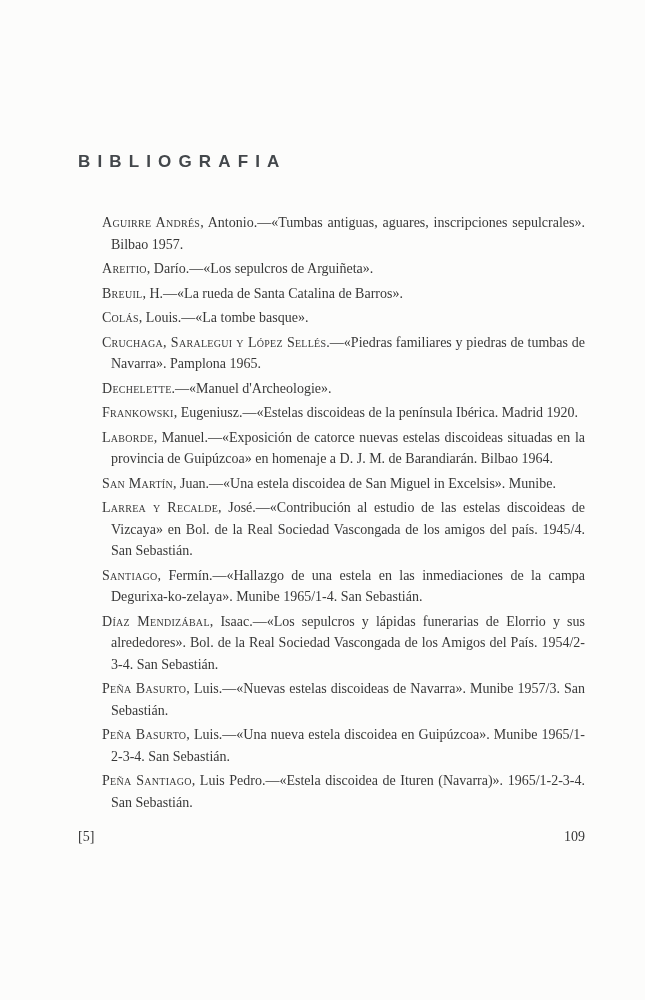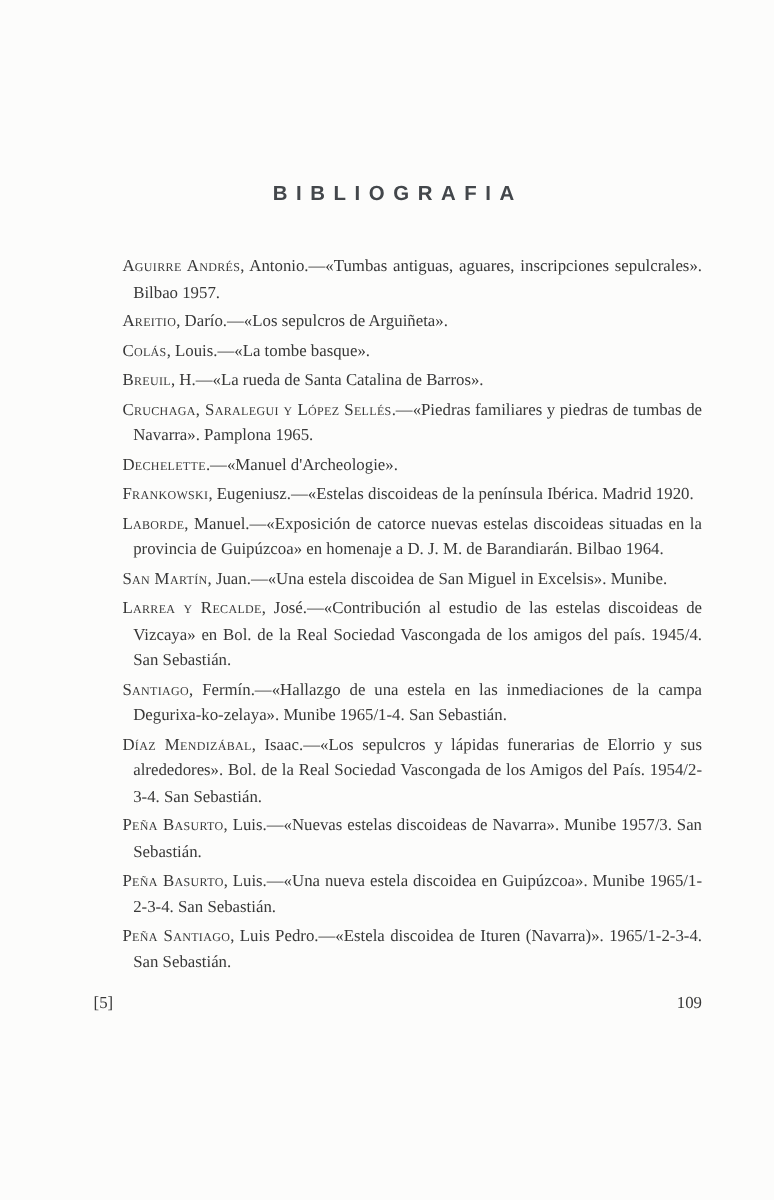--- a/index.html
+++ b/index.html
@@ -15,21 +15,21 @@
   .page {
     box-sizing: border-box;
     width: 645px;
     height: 1000px;
     padding: 152px 60px 0 78px;
     background: #fcfcfb;
     color: #383838;
   }
   .title {
     margin: 0 0 40px 0;
-    text-align: center;
+    text-align: left;
     font-family: "Liberation Sans", sans-serif;
     font-weight: bold;
     font-size: 17px;
     letter-spacing: 0.42em;
     color: #43474b;
   }
   .entries {
     font-family: "Liberation Serif", "DejaVu Serif", serif;
     font-size: 14px;
     line-height: 21.5px;
@@ -61,23 +61,23 @@
 <div class="page">
 
   <h1 class="title">BIBLIOGRAFIA</h1>
 
   <div class="entries">
 
     <p class="entry"><span class="sc">Aguirre Andrés</span><span>, Antonio.—«Tumbas antiguas, aguares, inscripciones sepulcrales». Bilbao 1957.</span></p>
 
     <p class="entry"><span class="sc">Areitio</span><span>, Darío.—«Los sepulcros de Arguiñeta».</span></p>
 
+    <p class="entry"><span class="sc">Breuil</span><span>, H.—«La rueda de Santa Catalina de Barros».</span></p>
+
     <p class="entry"><span class="sc">Colás</span><span>, Louis.—«La tombe basque».</span></p>
-
-    <p class="entry"><span class="sc">Breuil</span><span>, H.—«La rueda de Santa Catalina de Barros».</span></p>
 
     <p class="entry"><span class="sc">Cruchaga, Saralegui y López Sellés</span><span>.—«Piedras familiares y piedras de tumbas de Navarra». Pamplona 1965.</span></p>
 
     <p class="entry"><span class="sc">Dechelette</span><span>.—«Manuel d'Archeologie».</span></p>
 
 
     <p class="entry"><span class="sc">Frankowski</span><span>, Eugeniusz.—«Estelas discoideas de la península Ibérica. Madrid 1920.</span></p>
 
 
     <p class="entry"><span class="sc">Laborde</span><span>, Manuel.—«Exposición de catorce nuevas estelas discoideas situadas en la provincia de Guipúzcoa» en homenaje a D. J. M. de Barandiarán. Bilbao 1964.</span></p>

